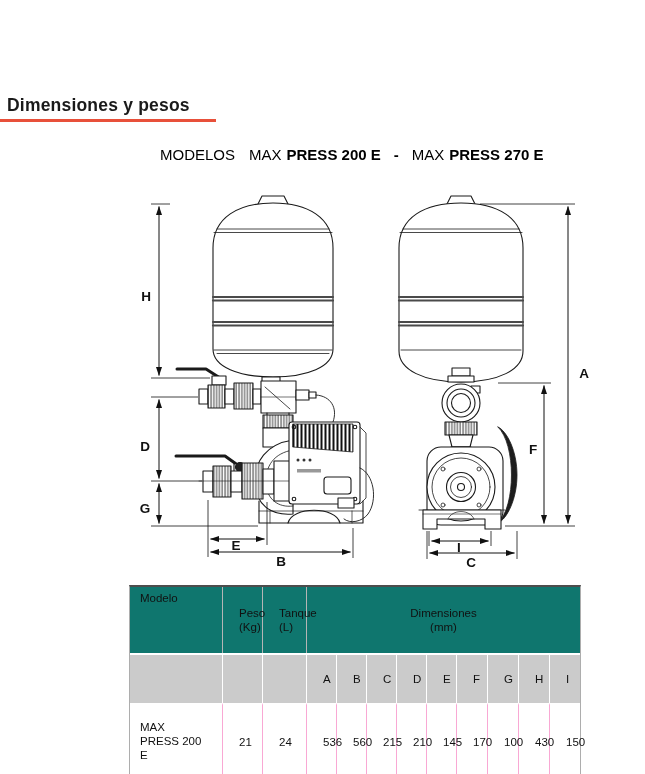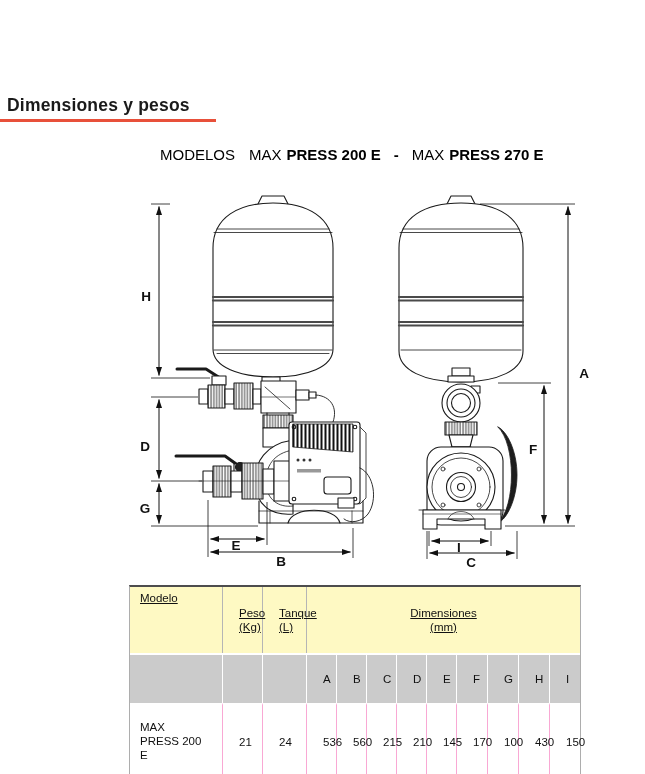--- a/index.html
+++ b/index.html
@@ -29,21 +29,21 @@
   }
   
   .tbl-wrap { position:absolute; left:129px; top:585px; width:450px; }
   table.dims {
     width:450px; table-layout:fixed; border-collapse:separate; border-spacing:0;
     font-size:11.5px; color:#111;
     border-left:1px solid #adadad; border-right:1px solid #adadad;
     border-top:2px solid #4d4d4d; border-bottom:2px solid #9e9e9e;
   }
   table.dims th, table.dims td { font-weight:normal; text-align:center; vertical-align:middle; padding:16px; }
-  tr.hdr1 th { background:#fef9c3; height:34px; border-left:1px solid #b5b5b5;text-decoration:underline; }
+  tr.hdr1 th { background:#0f766e; height:34px; border-left:1px solid #b5b5b5; }
   tr.hdr1 th:first-child { border-left:none; }
   tr.hdr1 .c-modelo { text-align:left; vertical-align:top; padding:5px 0 0 10px; }
   tr.hdr1 .two-line { line-height:1.25; }
   tr.hdr2 td { background:#CBCBCB; height:16px; border-top:2px solid #fff; border-left:1px solid #fff; }
   tr.hdr2 td:first-child { border-left:none; }
   tr.data td {
     background:#fff; height:34px; border-top:2px solid #fff; border-left:1px solid #f9a8d4;
   }
   tr.data td:first-child { border-left:none; }
   tr.data .c-modelo { text-align:left; padding-left:10px; line-height:1.2; }

